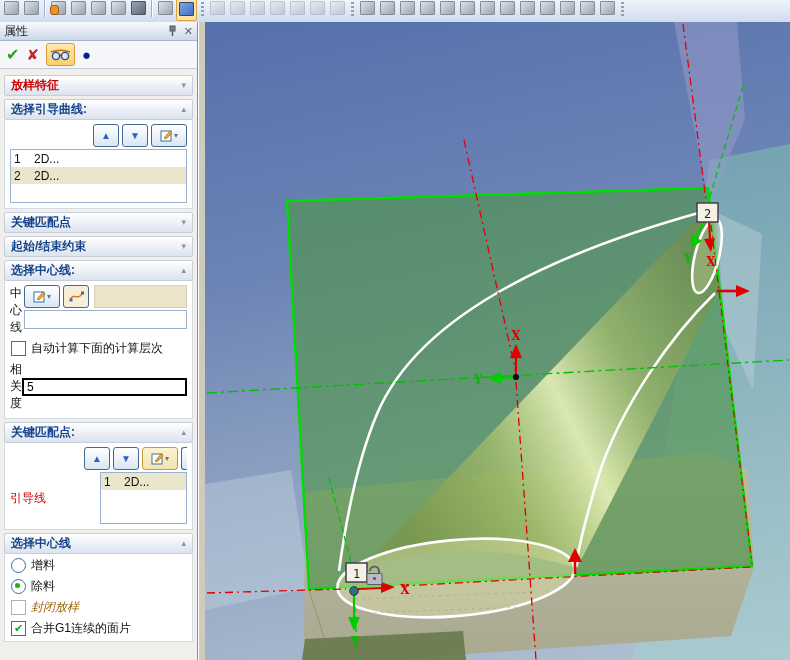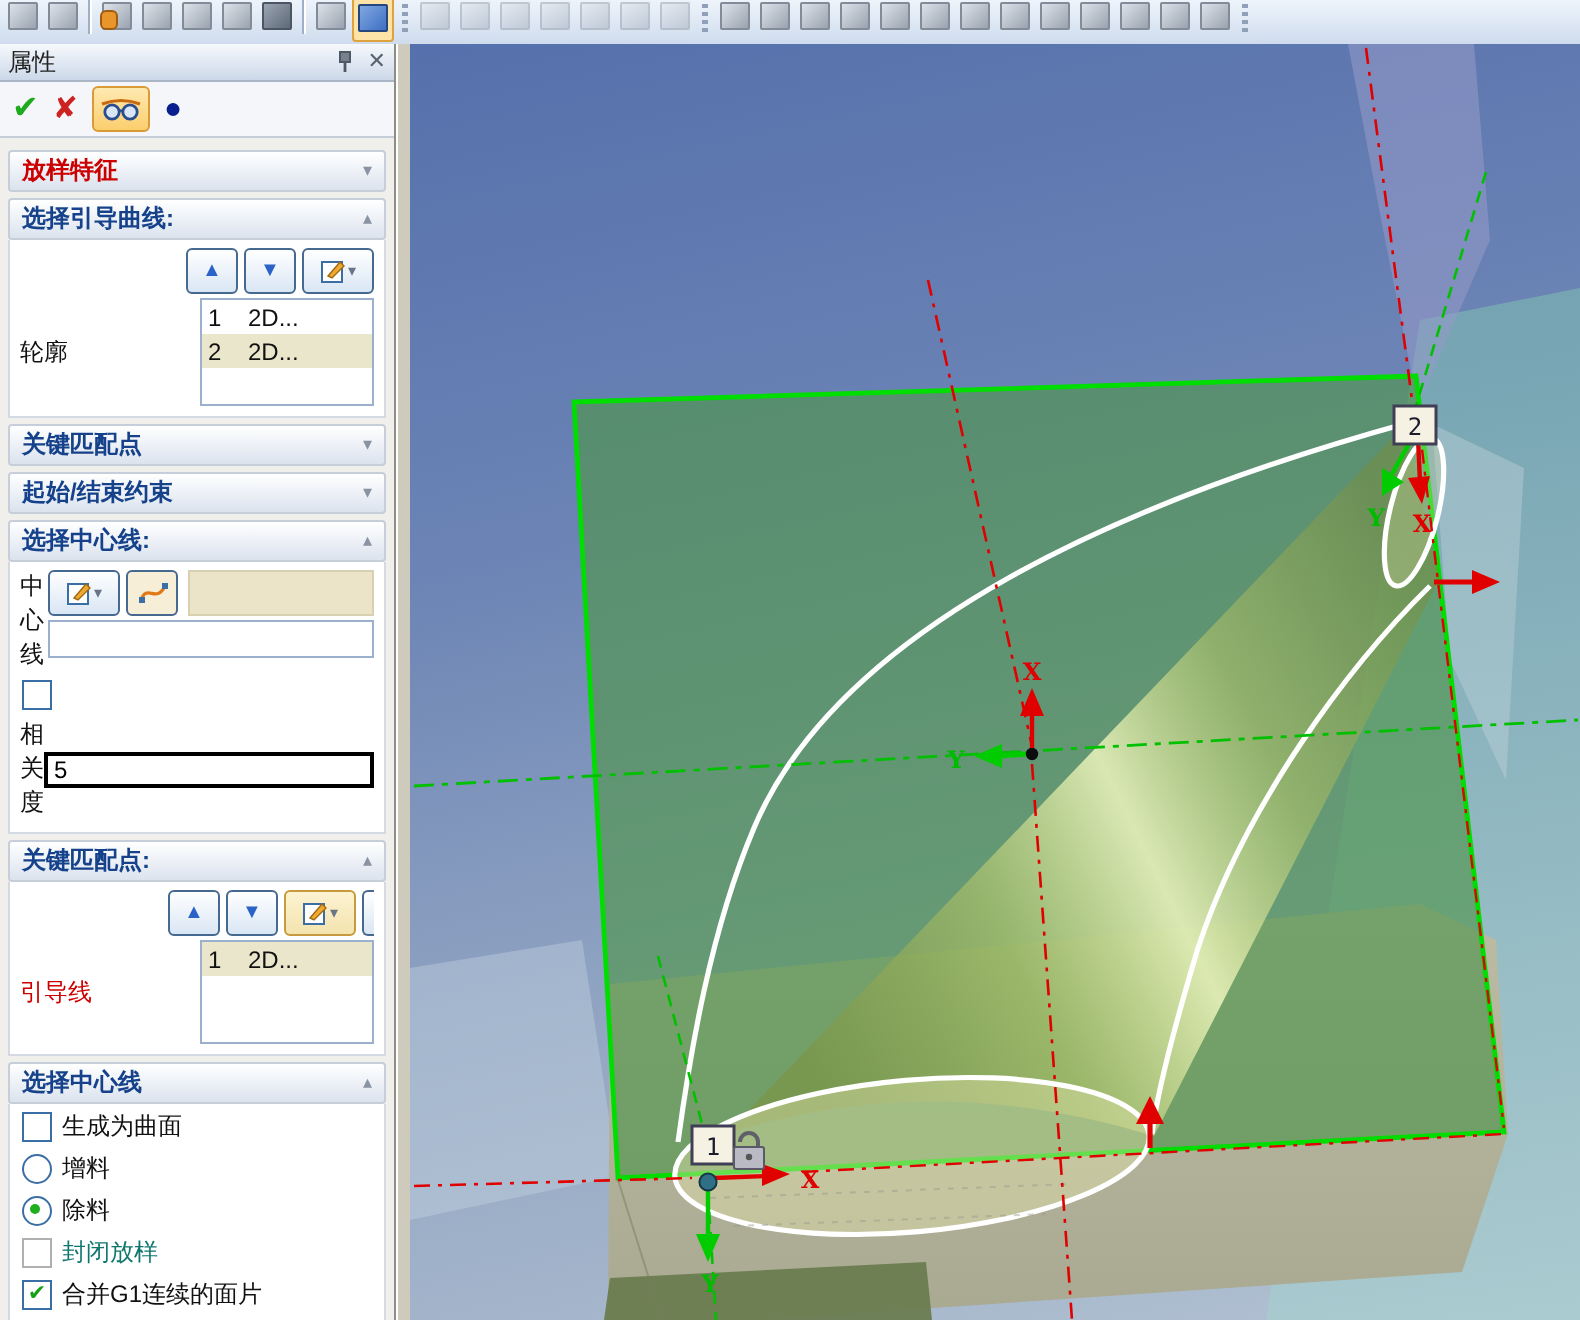--- a/index.html
+++ b/index.html
@@ -61,21 +61,21 @@
   .lrow.sel{background:#eae6cc;}
   .lrow .ln{width:20px;} 
 
   .rightcol{flex:1;}
   .inprow{padding:0 5px 3px;display:flex;}
   .txtin{flex:1;height:17px;border:1px solid #9ab0cc;background:#fff;font-size:12px;padding:0 3px;
     font-family:"Liberation Sans","DejaVu Sans",sans-serif;}
   .beige-fill{flex:1;background:#ece4c8;border:1px solid #d8d0b0;margin-left:2px;}
 
   .chkrow{display:flex;align-items:center;gap:5px;padding:2px 6px;font-size:12px;color:#111;}
-  .chkrow.dis{color:#0f766e;}
+  .chkrow.dis{color:#a16207;font-style:italic;}
   .cb{width:13px;height:13px;border:1px solid #3a6ea5;background:#fff;flex:0 0 auto;
     display:flex;align-items:center;justify-content:center;font-size:11px;font-weight:bold;color:#18a018;line-height:11px;}
   .cb.dis{border-color:#b0b0b0;}
   .rb{width:13px;height:13px;border:1px solid #3a6ea5;border-radius:50%;background:#fff;flex:0 0 auto;position:relative;}
   .rb.sel::after{content:"";position:absolute;left:3px;top:3px;width:5px;height:5px;border-radius:50%;background:#1fae1f;}
 
   .relrow{display:flex;align-items:center;padding:2px 5px 3px;font-size:12px;color:#111;}
   .relrow .flabel{width:90px;}
   .relin{flex:1;height:14px;border:2px solid #000;background:#fff;font-size:12px;padding:0 3px;
     font-family:"Liberation Sans","DejaVu Sans",sans-serif;}
@@ -175,21 +175,20 @@
         <span class="sbtn">▼</span>
         <span class="sbtn wide">
           <svg width="13" height="13" viewBox="0 0 13 13">
             <rect x="1" y="2" width="10" height="10" fill="#fff" stroke="#3a6ea5"></rect>
             <path d="M4,9 L10,2 L12,4 L6,10 Z" fill="#f0a830" stroke="#9c6a10" stroke-width="0.7"></path>
           </svg>
           <span class="dd">▾</span>
         </span>
       </div>
       <div class="fieldrow">
-        <span class="flabel">轮廓</span>
         <div class="lbox h52">
           <div class="lrow">
             <span class="ln">1</span>
             <span class="lt">2D...</span>
           </div>
           <div class="lrow sel">
             <span class="ln">2</span>
             <span class="lt">2D...</span>
           </div>
         </div>
@@ -231,20 +230,21 @@
             </span>
             <span class="beige-fill"></span>
           </div>
           <div class="inprow" style="padding:0;">
             <input class="txtin" type="text" value="" style="">
           </div>
         </div>
       </div>
       <div class="chkrow">
         <span class="cb"></span>
+        <span>自动计算下面的计算层次</span>
       </div>
       <div class="relrow">
         <span class="flabel">相关度</span>
         <input class="relin" type="text" readonly="" value="5" style="">
       </div>
     </div>
 
     <div class="ghdr">
       <span>关键匹配点:</span>
       <span class="arr">▴</span>
@@ -271,24 +271,20 @@
           </div>
         </div>
       </div>
     </div>
 
     <div class="ghdr">
       <span>选择中心线</span>
       <span class="arr">▴</span>
     </div>
     <div class="gbody" style="padding:1px 0 2px;">
-      <div class="chkrow">
-        <span class="cb"></span>
-        <span>生成为曲面</span>
-      </div>
       <div class="chkrow">
         <span class="rb"></span>
         <span>增料</span>
       </div>
       <div class="chkrow">
         <span class="rb sel"></span>
         <span>除料</span>
       </div>
       <div class="chkrow dis">
         <span class="cb dis"></span>

